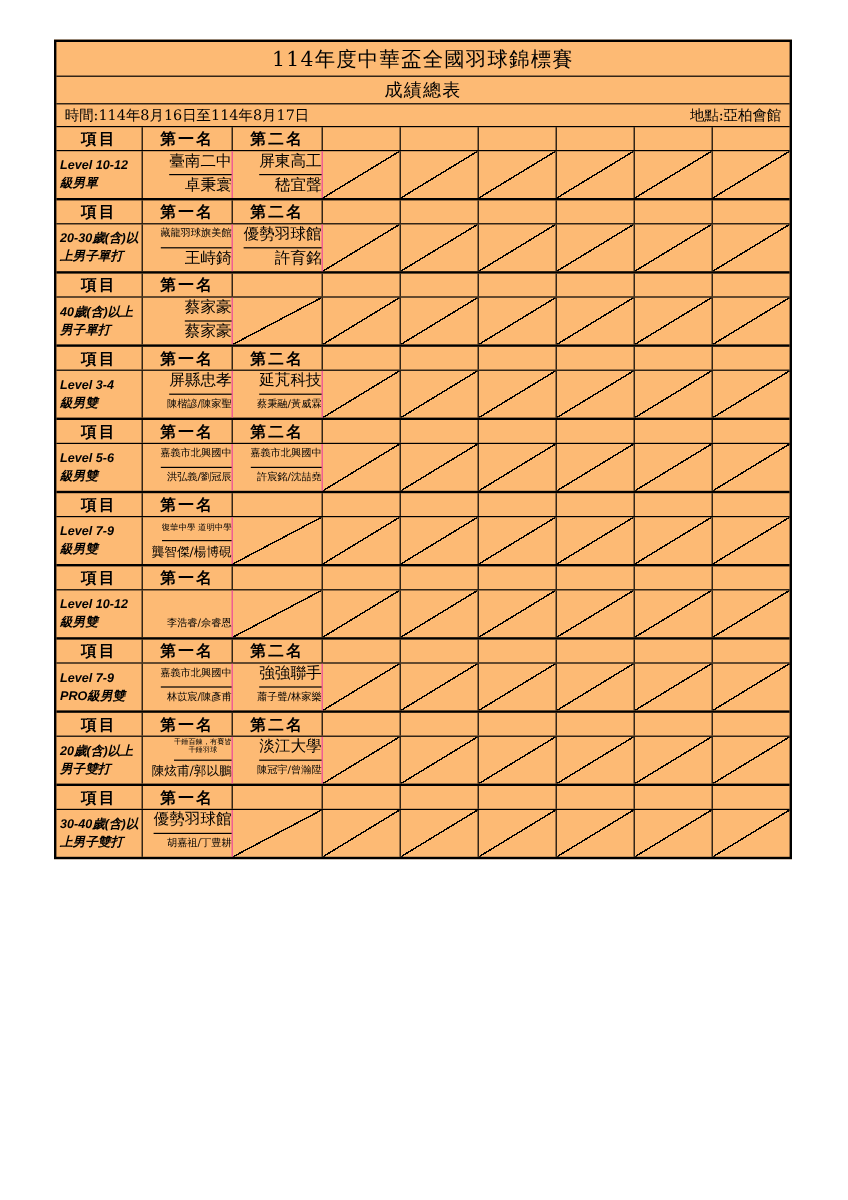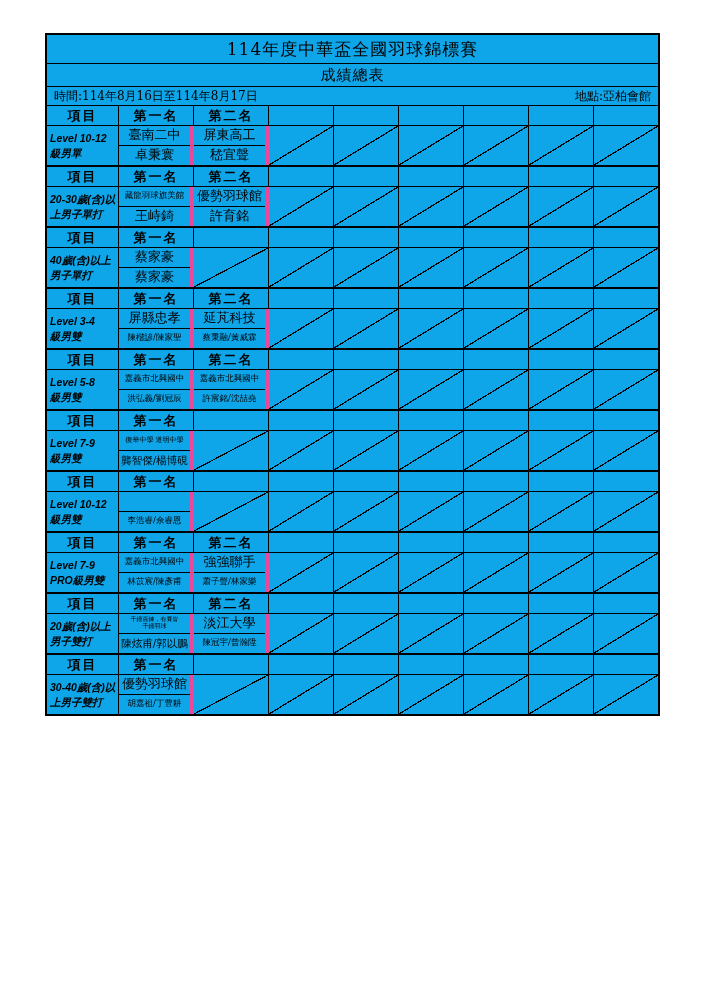--- a/index.html
+++ b/index.html
@@ -1,39 +1,39 @@
 <!DOCTYPE html>
 <html><head>
 <meta charset="utf-8">
 <style>
   * { margin:0; padding:0; box-sizing:border-box; }
   html,body { width:707px; height:1000px; background:#ffffff; }
   body { position:relative; font-family:"DejaVu Serif","Liberation Serif",serif; color:#000; }
-  .doc { position:absolute; left:45px; top:33px; width:615px; border:2px solid #000; background:#0ea5e9; }
+  .doc { position:absolute; left:45px; top:33px; width:615px; border:2px solid #000; background:#fdba74; }
   .title-row { height:29px; display:flex; align-items:center; justify-content:center;
                font-size:17px; border-bottom:1px solid #000; letter-spacing:1px; }
   .subtitle-row { height:23px; display:flex; align-items:center; justify-content:center;
                   font-size:15px; border-bottom:1px solid #000; letter-spacing:1px; }
   .info-row { height:19px; display:flex; align-items:center; justify-content:space-between;
               padding:0 7px; font-size:12px; border-bottom:1px solid #000; }
   .section:not(:last-child) { border-bottom:2px solid #000; }
   .row { display:flex; }
   .hdr-row { height:20px; border-bottom:1px solid #000;font-weight:bold; }
   .data-row { height:39px; }
   .cell { border-right:1px solid #000; display:flex; align-items:center; justify-content:center;
           overflow:hidden; }
   .row > :last-child { border-right:none; }
   .c-cat  { width:72px; flex:none; }
   .c-col  { width:75px; flex:none; }
   .c-blank{ flex:1 1 0; }
   .hdr { font-size:13px; letter-spacing:2px; }
   .cat { font-family:"Liberation Sans","DejaVu Sans",sans-serif; font-weight:bold; font-size:10.5px;
          justify-content:flex-start; text-align:left; padding-left:3px; white-space:pre-line;
          line-height:1.35;font-style:italic; }
-  .stack { display:flex; flex-direction:column; border-right:4px solid #ec4899; flex:none; }
+  .stack { display:flex; flex-direction:column; border-right:1px solid #ec4899; flex:none;align-items:flex-end; }
   .stack .half { border-right:none; border-bottom:1px solid #000; height:50%;
                  display:flex; align-items:center; justify-content:center;
                  white-space:pre-line; text-align:center; line-height:1.15; overflow:hidden; }
   .stack .half:last-child { border-bottom:none; }
   .slash { background-image:linear-gradient(to bottom right,
             transparent calc(50% - 0.6px), #000 calc(50% - 0.6px),
             #000 calc(50% + 0.6px), transparent calc(50% + 0.6px)); }
   .sz-lg  { font-size:13px; }
   .sz-md  { font-size:10.5px; }
   .sz-sm  { font-size:8.5px; }
@@ -178,21 +178,21 @@
       <div class="cell c-col hdr">第一名</div>
       <div class="cell c-col hdr">第二名</div>
     <div class="cell c-blank hdr"></div>
           <div class="cell c-blank hdr"></div>
           <div class="cell c-blank hdr"></div>
           <div class="cell c-blank hdr"></div>
           <div class="cell c-blank hdr"></div>
           <div class="cell c-blank hdr"></div>
         </div>
     <div class="row data-row">
-      <div class="cell c-cat cat">Level 5-8
+      <div class="cell c-cat cat">Level 5-6
 級男雙</div>
       <div class="stack c-col">
         <div class="half sz-sm">嘉義市北興國中</div>
         <div class="half sz-sm">洪弘義/劉冠辰</div>
       </div>
       <div class="stack c-col">
         <div class="half sz-sm">嘉義市北興國中</div>
         <div class="half sz-sm">許宸銘/沈喆堯</div>
       </div>
     <div class="cell c-blank slash"></div>

